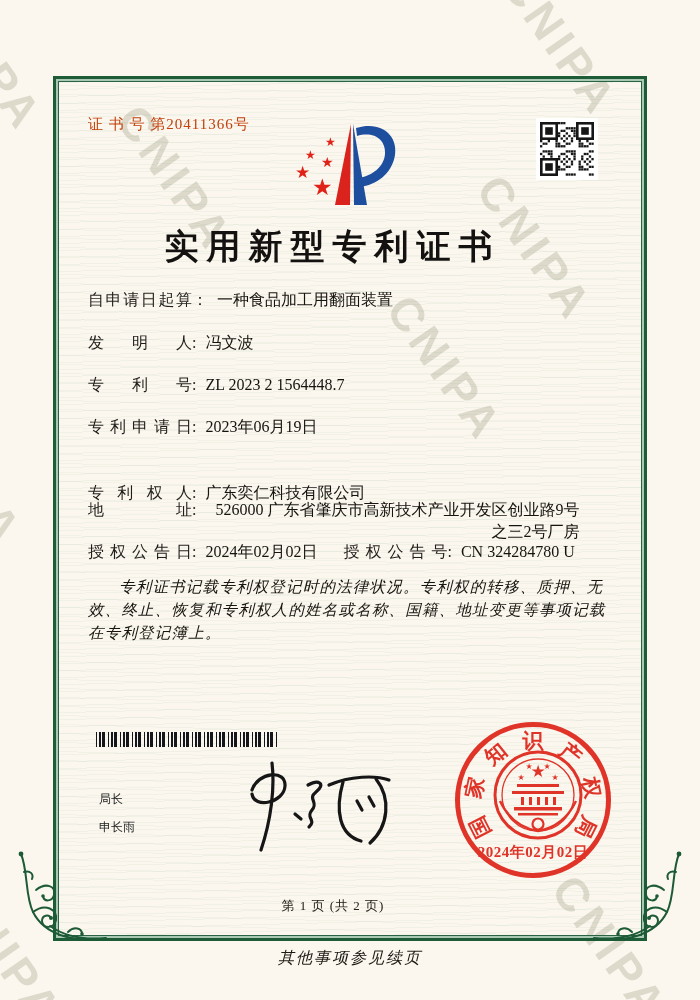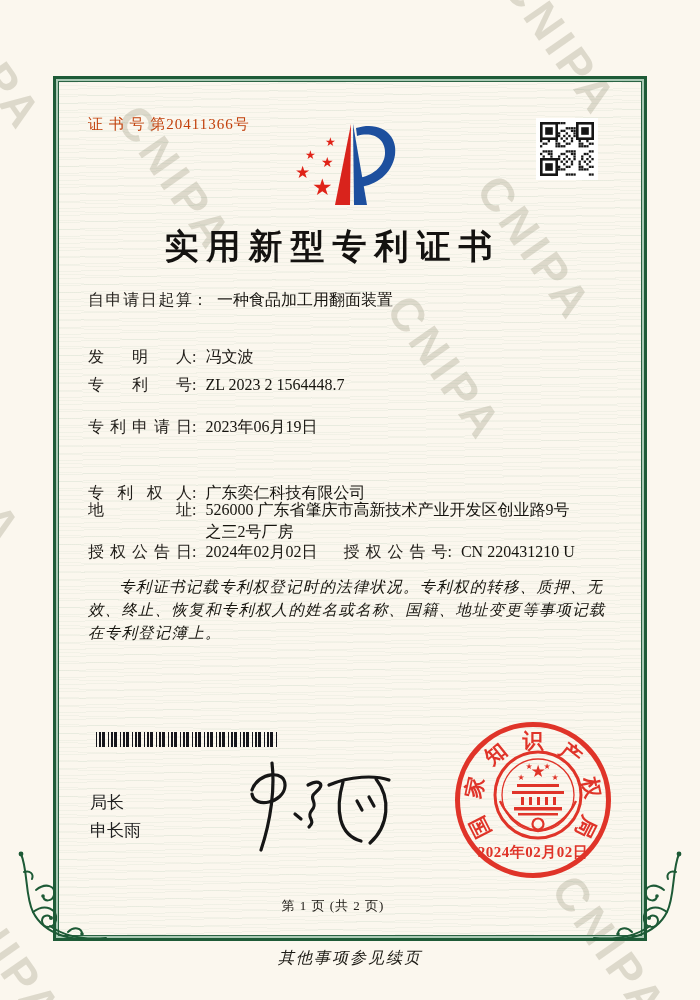--- a/index.html
+++ b/index.html
@@ -47,33 +47,33 @@
   
   .fields { position:absolute; left:88px; top:289px; width:524px; z-index:4; font-size:16px; }
   .field-row { position:absolute; left:0; line-height:21px; white-space:nowrap; }
   .flabel {
     display:inline-block; width:104px; color:#211e1a;
     text-align:justify; text-align-last:justify; text-justify:inter-character;
     vertical-align:top;
   }
   .fcolon { display:inline-block; vertical-align:top; color:#211e1a; }
   .fvalue { display:inline-block; margin-left:9px; vertical-align:top; color:#16140f; }
-  .fvalue.wrap { white-space:normal; width:374px; line-height:22px; }
+  .fvalue.wrap { white-space:normal; width:374px; line-height:22px;text-align:right; }
   .grant-group2 { display:inline-block; margin-left:26px; }
   
   .paras {
     position:absolute; left:88px; top:575px; width:526px; z-index:4;
     font-size:15.5px; font-style:italic; line-height:23.2px; letter-spacing:1.2px;
     color:#17150f;
   }
   .paras p { text-indent:2em; }
   
   .barcode { position:absolute; left:96px; top:732px; z-index:4; }
-  .signer { position:absolute; left:90px; z-index:4;
-    font-family:Liberation Sans, sans-serif; font-size:17px; color:#222; }
+  .signer { position:absolute; left:99px; z-index:4;
+    font-family:Liberation Sans, sans-serif; font-size:12px; color:#222; }
   .signature-svg { position:absolute; left:190px; top:758px; z-index:4; }
   
   .seal {
     position:absolute; left:455px; top:722px; width:156px; height:156px;
     border:5px solid #df2a1f; border-radius:50%; z-index:5; opacity:0.95;
   }
   .seal-char {
     position:absolute; left:50%; top:50%;
     font-size:21px; font-weight:bold; color:#df2a1f; line-height:1;
   }
@@ -281,37 +281,37 @@
         <rect x="9.2" y="45.2" width="7.6" height="7.6" fill="#161616"></rect>
       </svg>
   </div>
 
   <div class="cert-title">实用新型专利证书</div>
 
   <div class="fields">
     <div class="field-row" style="top:0;">
       <span class="flabel">自申请日起算</span><span class="fcolon">：</span><span class="fvalue">一种食品加工用翻面装置</span>
     </div>
-    <div class="field-row" style="top:57px;">
+    <div class="field-row" style="top:43px;">
       <span class="flabel">发明人</span><span class="fcolon">:</span><span class="fvalue">冯文波</span>
     </div>
     <div class="field-row" style="top:85px;">
       <span class="flabel">专利号</span><span class="fcolon">:</span><span class="fvalue">ZL 2023 2 1564448.7</span>
     </div>
     <div class="field-row" style="top:127px;">
       <span class="flabel">专利申请日</span><span class="fcolon">:</span><span class="fvalue">2023年06月19日</span>
     </div>
     <div class="field-row" style="top:169px;margin-top:24px;">
       <span class="flabel">专利权人</span><span class="fcolon">:</span><span class="fvalue">广东奕仁科技有限公司</span>
     </div>
     <div class="field-row" style="top:210px;">
       <span class="flabel">地址</span><span class="fcolon">:</span><span class="fvalue wrap">526000 广东省肇庆市高新技术产业开发区创业路9号之三2号厂房</span>
     </div>
     <div class="field-row" style="top:252px;">
-      <span class="flabel">授权公告日</span><span class="fcolon">:</span><span class="fvalue">2024年02月02日</span><span class="grant-group2"><span class="flabel">授权公告号</span><span class="fcolon">:</span><span class="fvalue">CN 220431210 U</span></span>
+      <span class="flabel">授权公告日</span><span class="fcolon">:</span><span class="fvalue">2024年02月02日</span><span class="grant-group2"><span class="flabel">授权公告号</span><span class="fcolon">:</span><span class="fvalue">CN 324284780 U</span></span>
     </div>
   </div>
 
   <div class="paras">
     <p>专利证书记载专利权登记时的法律状况。专利权的转移、质押、无效、终止、恢复和专利权人的姓名或名称、国籍、地址变更等事项记载在专利登记簿上。</p>
   </div>
 
   <svg id="barcode-svg" class="barcode" width="185" height="15" viewBox="0 0 185 15">
       <rect x="0" y="0" width="1" height="15" fill="#15151c"></rect>
       <rect x="3" y="0" width="2" height="15" fill="#15151c"></rect>

